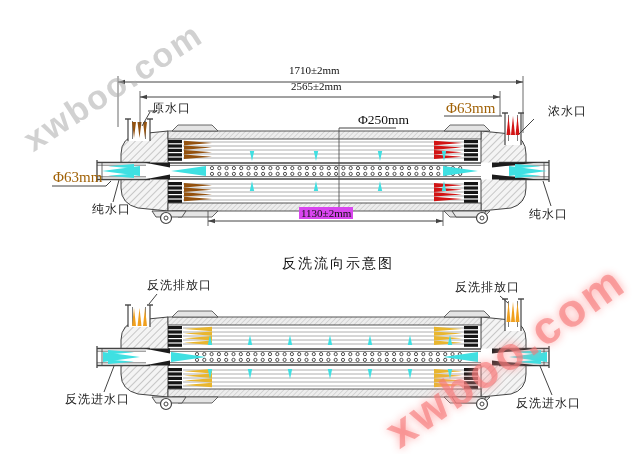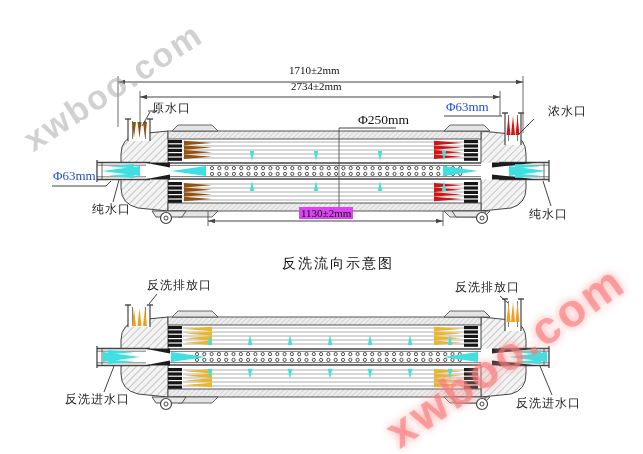--- a/index.html
+++ b/index.html
@@ -1,21 +1,21 @@
 <!DOCTYPE html>
 <html><head>
 <meta charset="utf-8">
 <style>
   html,body{margin:0;padding:0;background:#ffffff;}
   #stage{position:relative;width:643px;height:454px;background:#ffffff;overflow:hidden;
          font-family:"Liberation Serif","DejaVu Sans",serif;}
   #drawing{position:absolute;left:0;top:0;}
   .lbl{position:absolute;white-space:nowrap;color:#1a1a1a;font-size:12px;letter-spacing:1px;line-height:1.1;}
   .dim{font-family:"Liberation Serif","DejaVu Sans",serif;font-size:11px;letter-spacing:0;color:#111;}
-  .phi{font-size:13px;letter-spacing:0;color:#1d4ed8;}
+  .phi{font-size:15px;letter-spacing:0;color:#a16207;}
   .title{font-size:14px;letter-spacing:2px;color:#111;}
   .wm{position:absolute;font-family:"Liberation Sans","DejaVu Sans",sans-serif;font-weight:bold;
       white-space:nowrap;pointer-events:none;transform:translate(-50%,-50%) rotate(-33deg);}
   #wm-red{transform:translate(-50%,-50%) rotate(-35deg);font-size:46px;letter-spacing:3px;
       text-shadow:0 0 9px rgba(255,150,150,0.85);}
   #wm-gray{font-size:34px;letter-spacing:2px;}
 </style>
 </head>
 <body>
 
@@ -454,21 +454,21 @@
         <line x1="500" y1="296" x2="508" y2="303" stroke="#444444" stroke-width="1"></line>
         <line x1="104" y1="392" x2="114" y2="366" stroke="#444444" stroke-width="1"></line>
         <line x1="540" y1="366" x2="552" y2="395" stroke="#444444" stroke-width="1"></line>
       </g>
   </svg>
 
   <div id="wm-gray" class="wm" style="left: 113px; top: 87px; color: rgba(172, 172, 172, 0.55);">xwboo.com</div>
   <div id="wm-red" class="wm" style="left: 505px; top: 356px; color: rgba(245, 118, 118, 0.6);">xwboo.com</div>
 
   <div class="lbl dim" style="left:289px;top:64px;">1710±2mm</div>
-  <div class="lbl dim" style="left:291px;top:80px;">2734±2mm</div>
+  <div class="lbl dim" style="left:291px;top:80px;">2565±2mm</div>
   <div class="lbl" style="left:152px;top:102px;">原水口</div>
   <div class="lbl phi" style="left:446px;top:100px;">Φ63mm</div>
   <div class="lbl" style="left:548px;top:105px;">浓水口</div>
   <div class="lbl dim" style="left:358px;top:113px;font-size:13.5px;">Φ250mm</div>
   <div class="lbl phi" style="left:53px;top:169px;">Φ63mm</div>
   <div class="lbl" style="left:92px;top:203px;">纯水口</div>
   <div class="lbl dim" style="left:299px;top:207px;background:#d946ef;padding:0 2px;">1130±2mm</div>
   <div class="lbl" style="left:529px;top:208px;">纯水口</div>
 
   <div class="lbl title" style="left:282px;top:256px;">反洗流向示意图</div>

